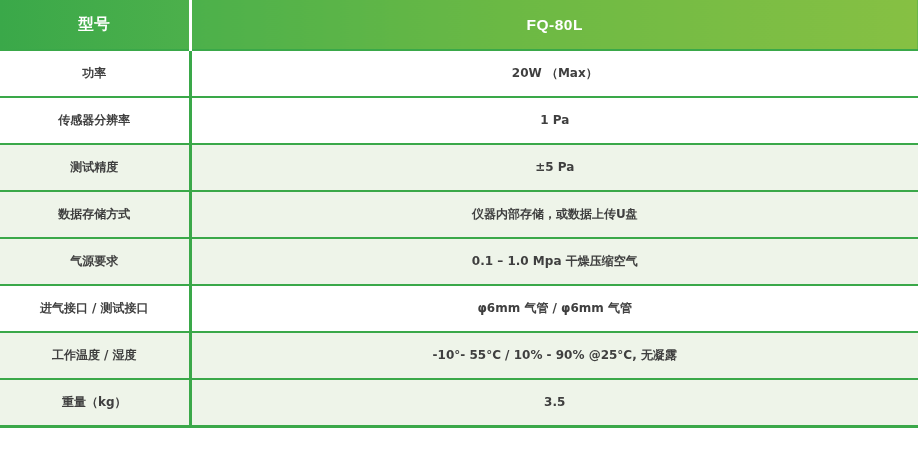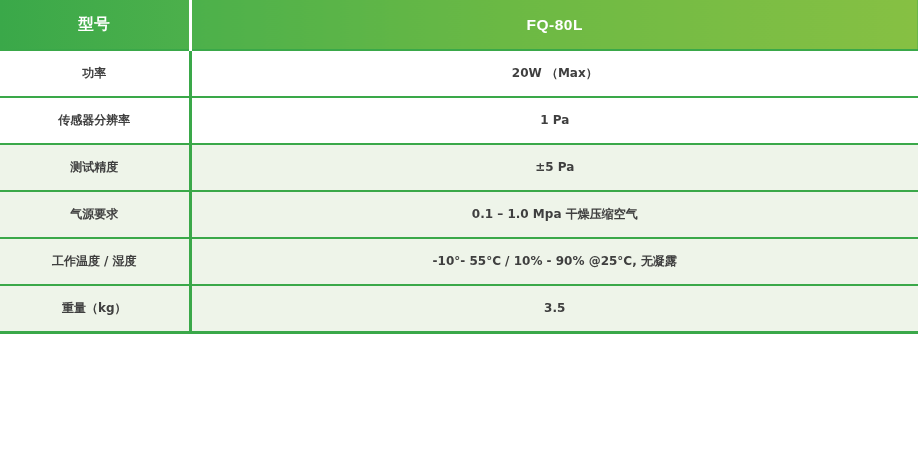--- a/index.html
+++ b/index.html
@@ -95,22 +95,30 @@
       </tr>
       <tr class="body-row row-white">
         <td class="cell-label cjk">传感器分辨率</td>
         <td class="cell-value cjk">1 Pa</td>
       </tr>
       <tr class="body-row row-tint">
         <td class="cell-label cjk">测试精度</td>
         <td class="cell-value cjk">±5 Pa</td>
       </tr>
       <tr class="body-row row-tint">
+        <td class="cell-label cjk">数据存储方式</td>
+        <td class="cell-value cjk">仪器内部存储，或数据上传U盘</td>
+      </tr>
+      <tr class="body-row row-tint">
         <td class="cell-label cjk">气源要求</td>
         <td class="cell-value cjk">0.1 – 1.0 Mpa 干燥压缩空气</td>
+      </tr>
+      <tr class="body-row row-white">
+        <td class="cell-label cjk">进气接口 / 测试接口</td>
+        <td class="cell-value cjk">φ6mm 气管 / φ6mm 气管</td>
       </tr>
       <tr class="body-row row-tint">
         <td class="cell-label cjk">工作温度 / 湿度</td>
         <td class="cell-value cjk">-10°- 55°C / 10% - 90% @25°C, 无凝露</td>
       </tr>
       <tr class="body-row row-tint">
         <td class="cell-label cjk">重量（kg）</td>
         <td class="cell-value cjk">3.5</td>
       </tr>
     </tbody>

